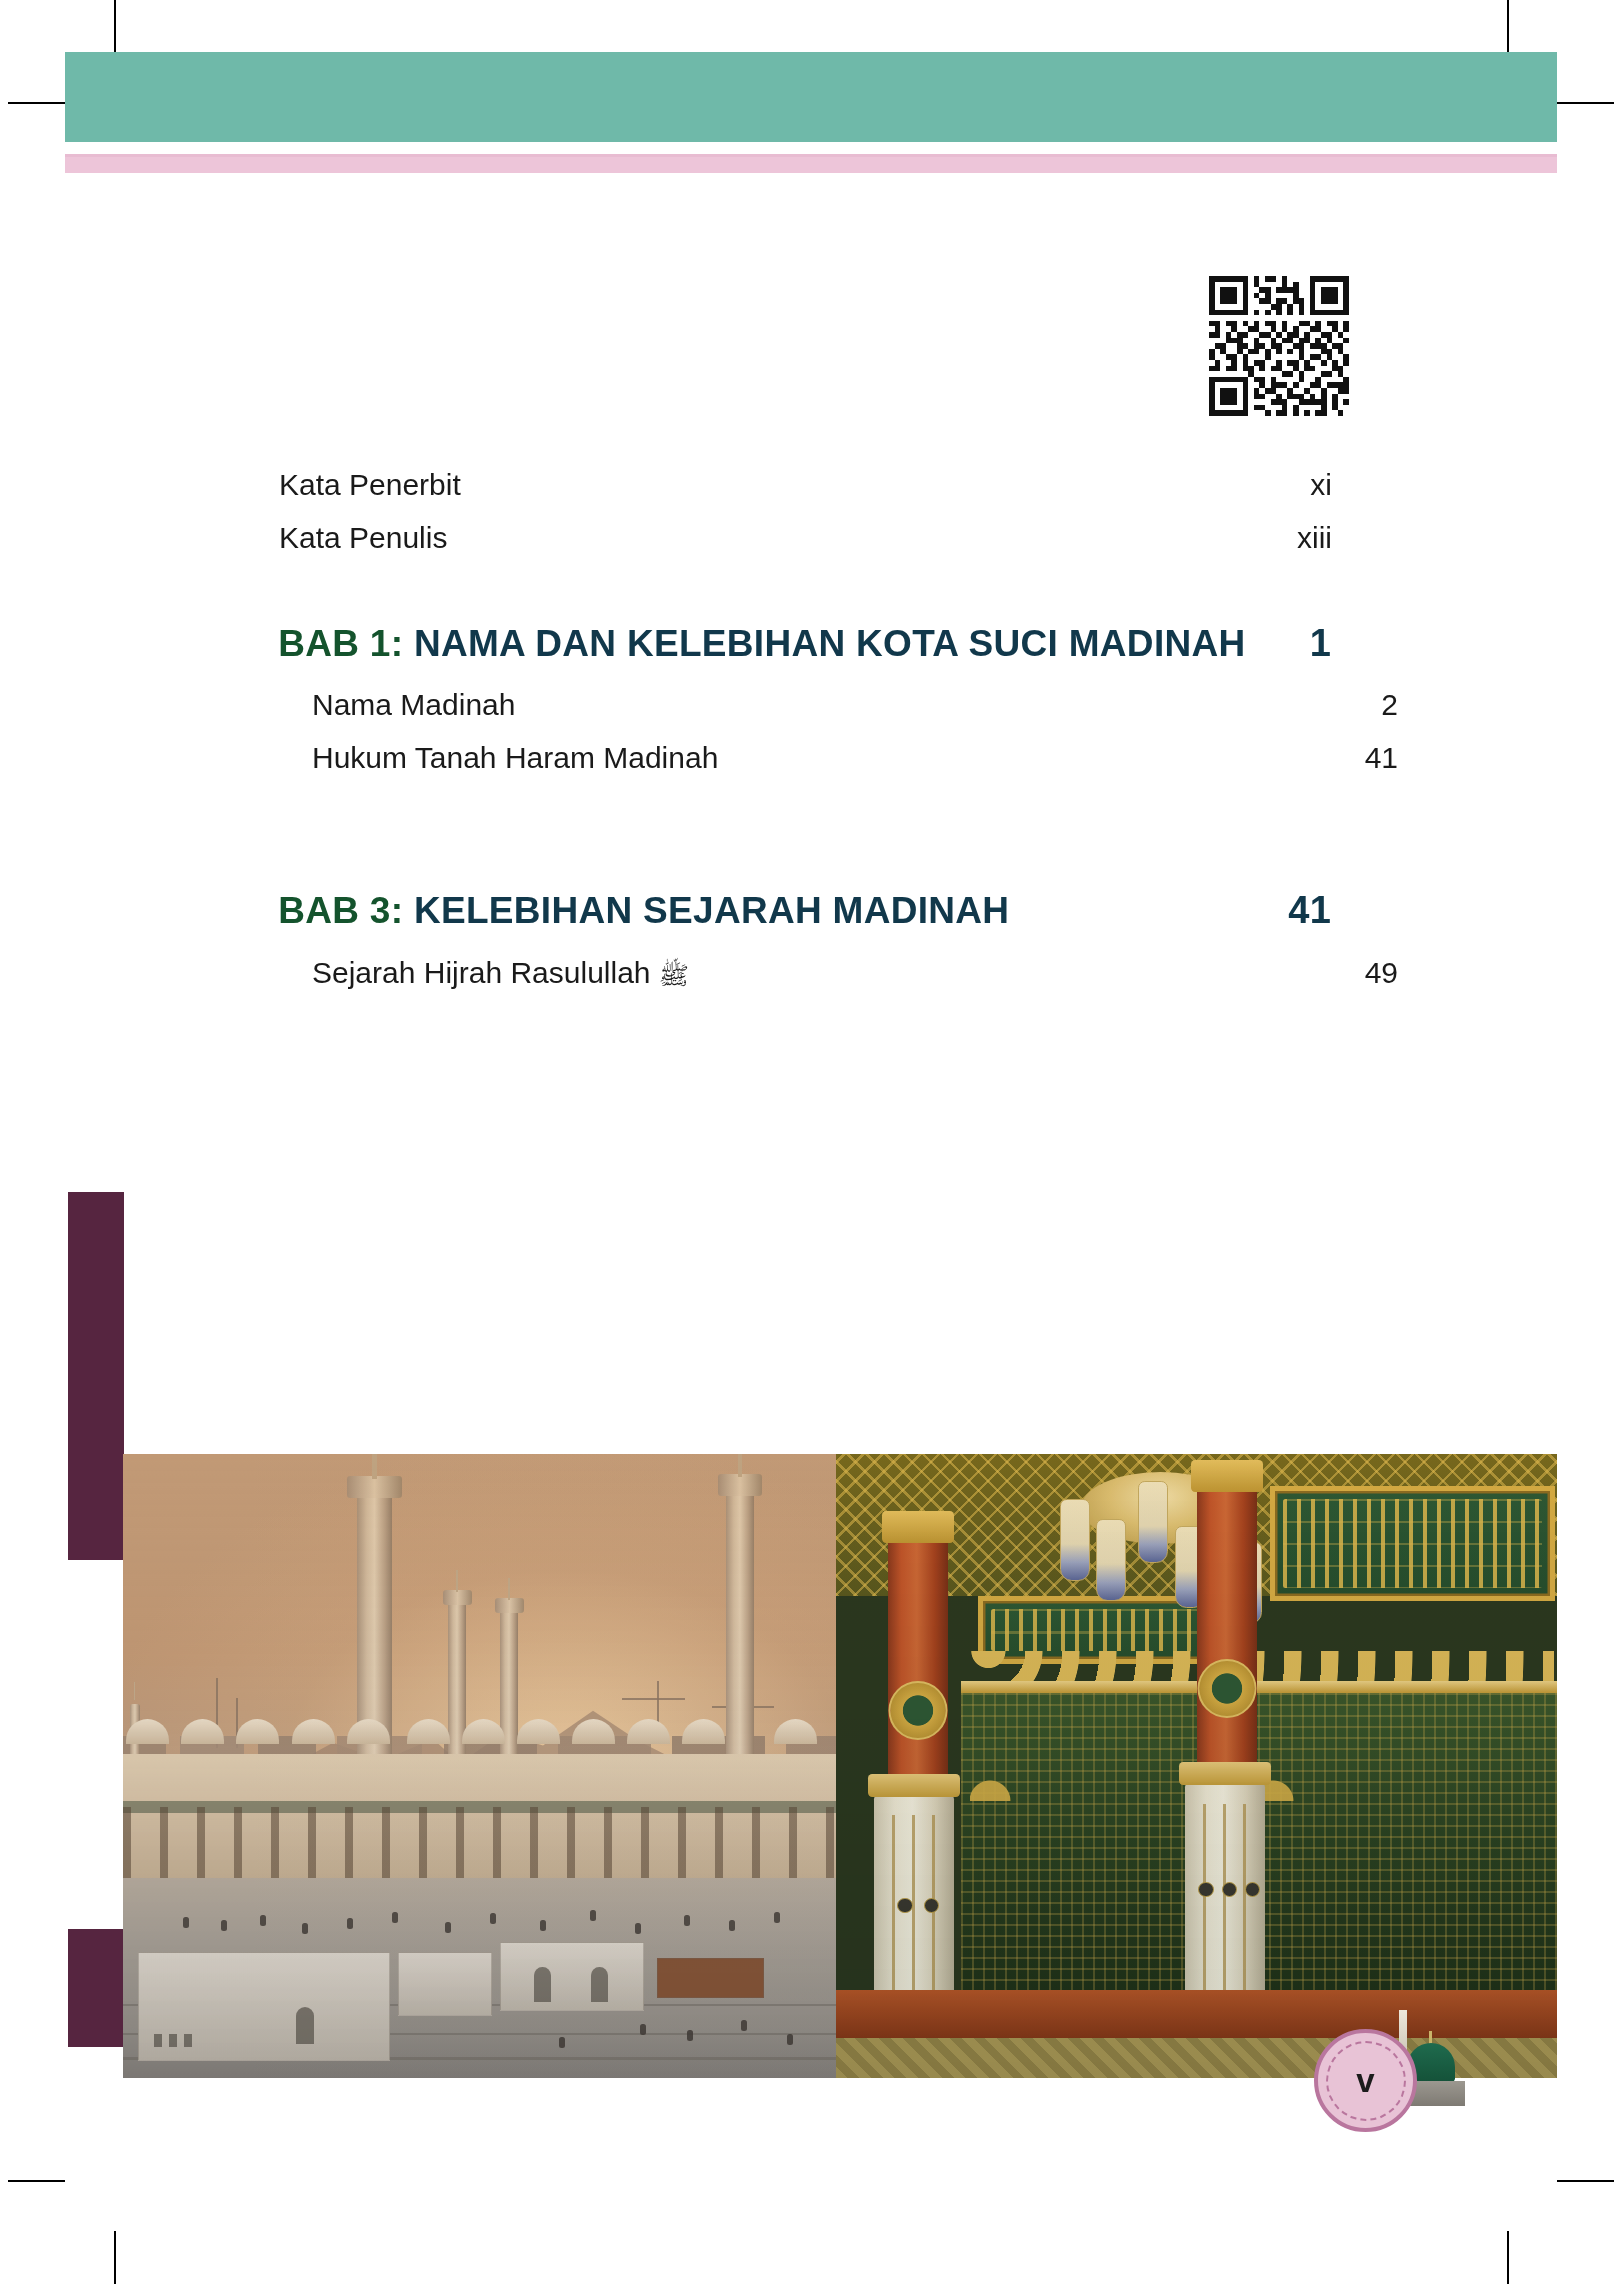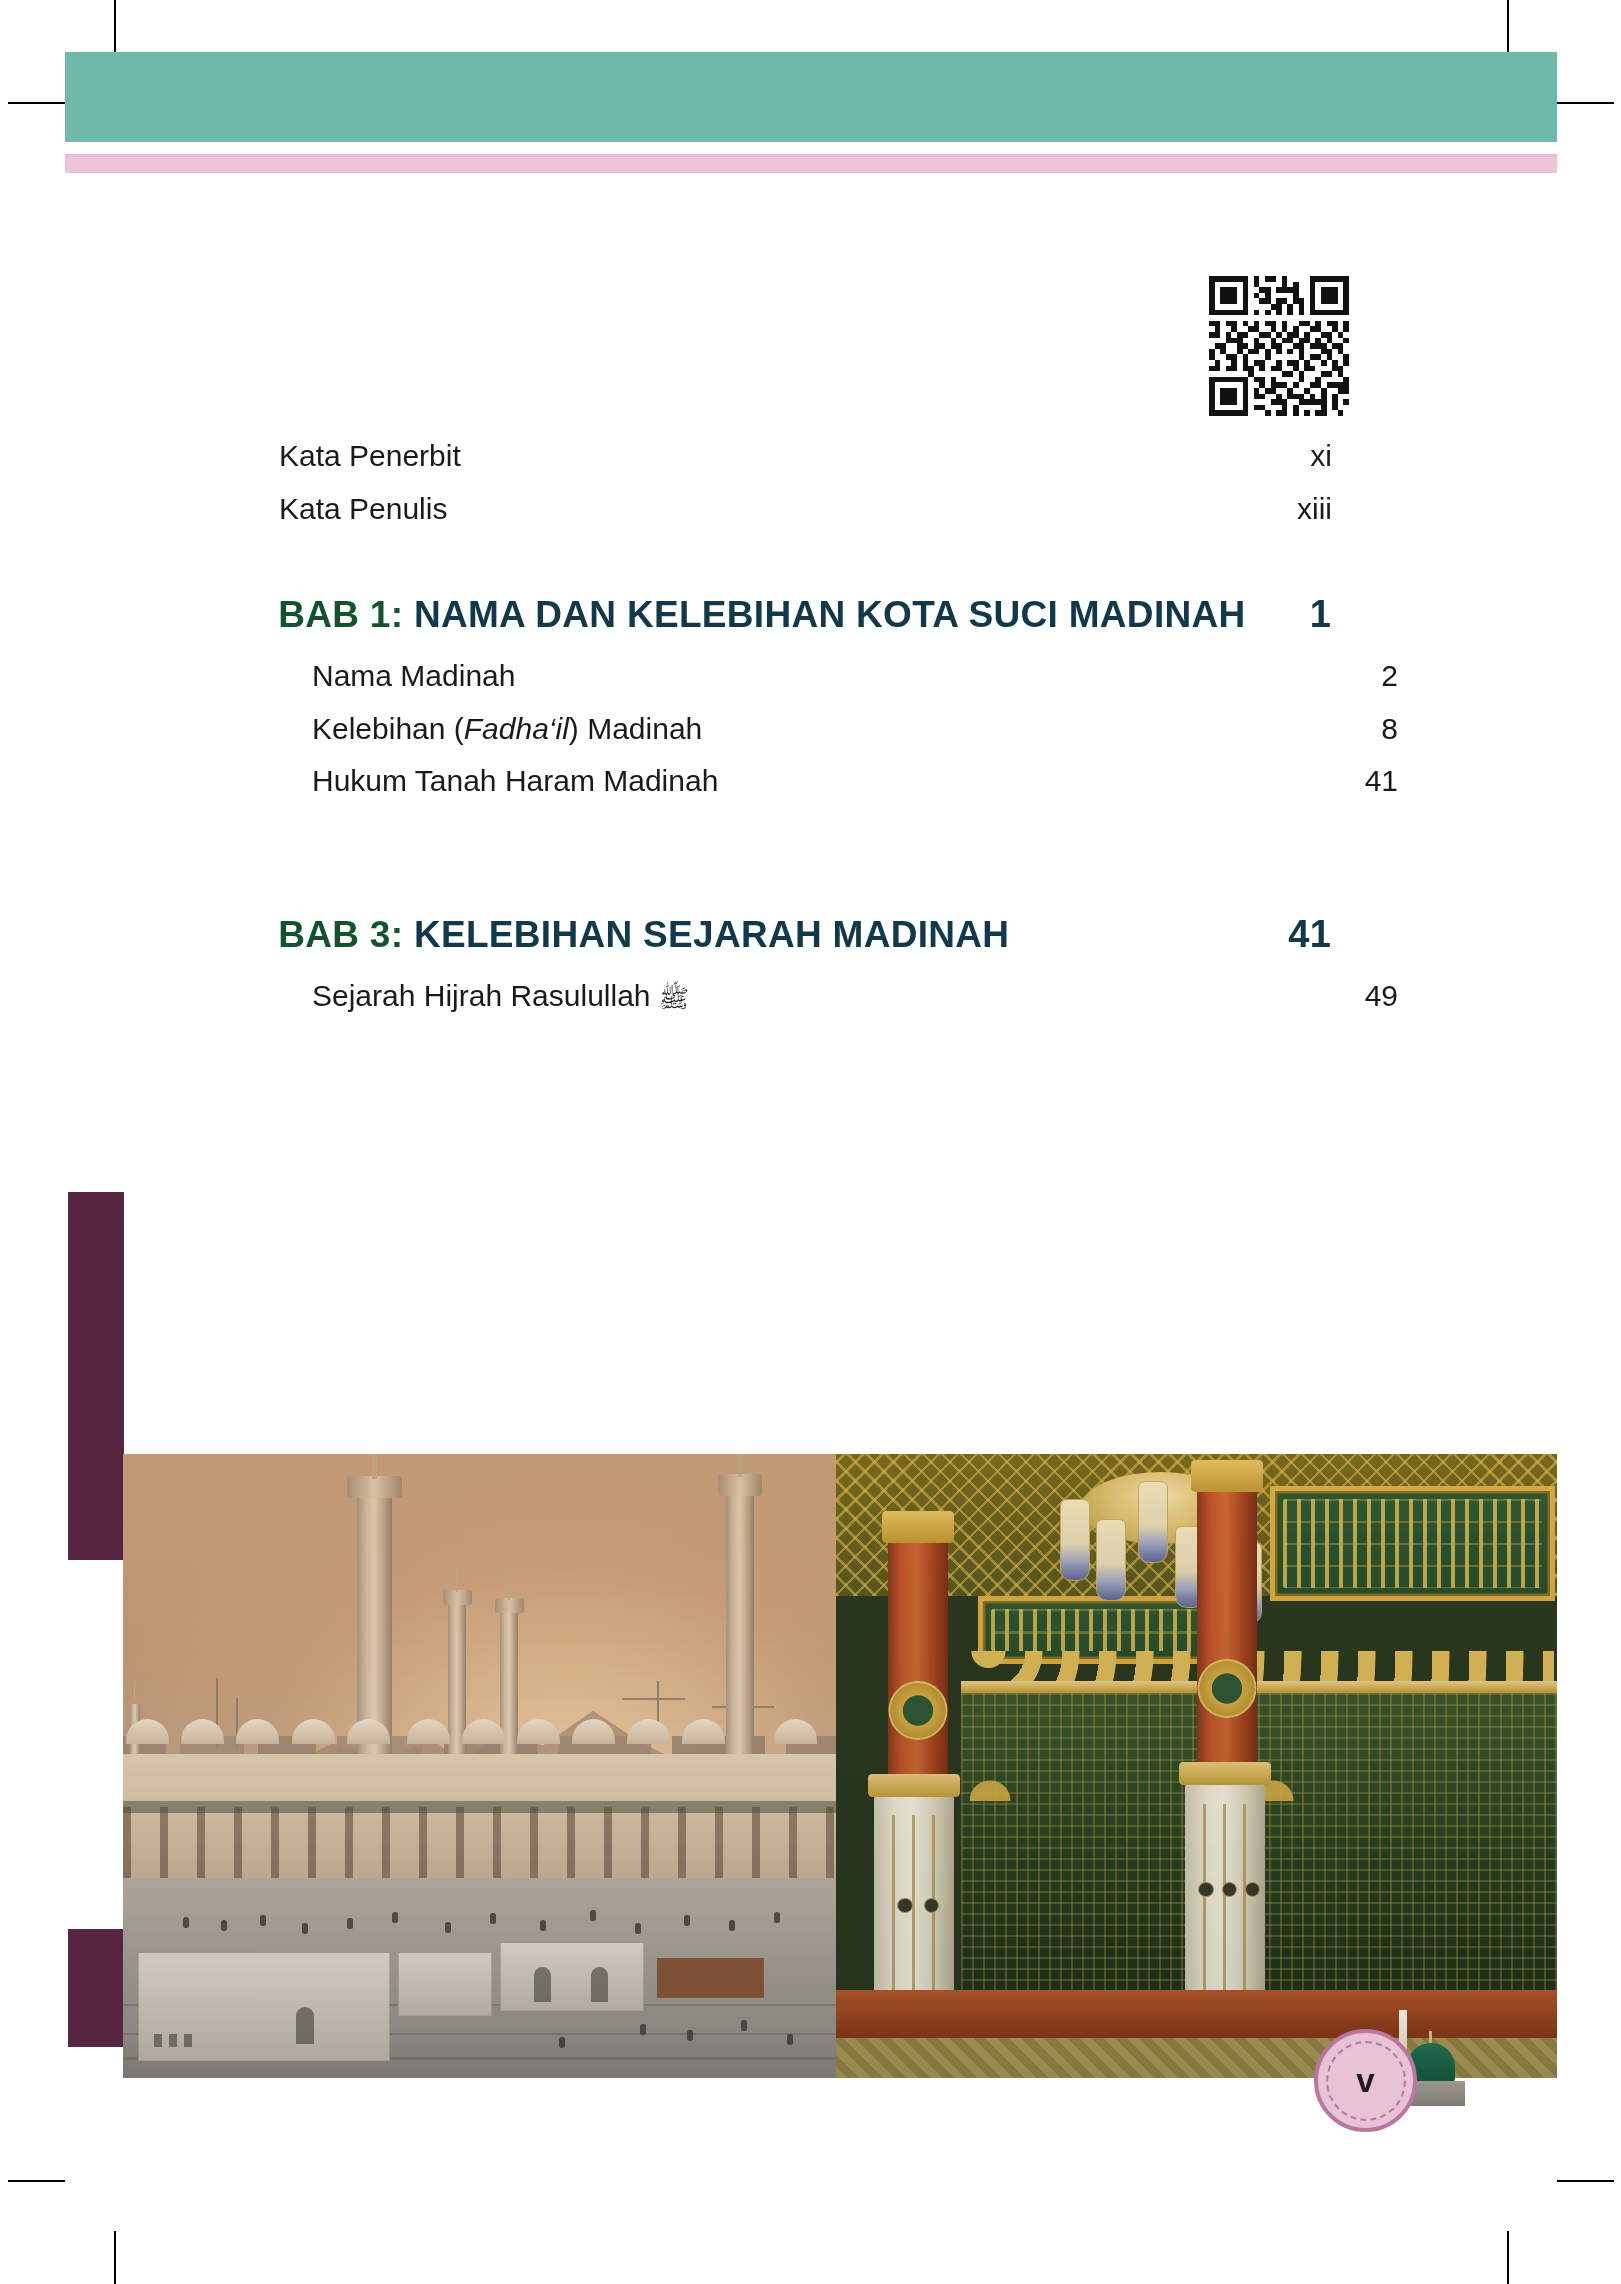--- a/index.html
+++ b/index.html
@@ -96,21 +96,21 @@
     top: 276px;
     width: 140px;
     height: 140px;
   }
   #qr-code svg { display: block; width: 100%; height: 100%; }
 
   
   #toc {
     position: absolute;
     left: 279px;
-    top: 439px;
+    top: 468px;
     width: 1053px;
   }
 
   .front-row, .sub-row, .chapter-row {
     display: flex;
     align-items: baseline;
     width: 100%;
   }
 
   .row-label {
@@ -661,26 +661,20 @@
       </div>
       <div class="gap-after-chapter"></div>
 
       <div class="sub-row">
         <span class="row-label">
           <span>Nama Madinah</span><em></em><span></span>
         </span>
         <span class="row-page">2</span>
       </div>
 
-      <div class="sub-row">
-        <span class="row-label">
-          <span>Kelebihan (</span><em>Fadha‘il</em><span>) Madinah</span>
-        </span>
-        <span class="row-page">8</span>
-      </div>
 
       <div class="sub-row">
         <span class="row-label">
           <span>Hukum Tanah Haram Madinah</span><em></em><span></span>
         </span>
         <span class="row-page">41</span>
       </div>
     </div>
 
     <div class="gap-before-chapter"></div>

